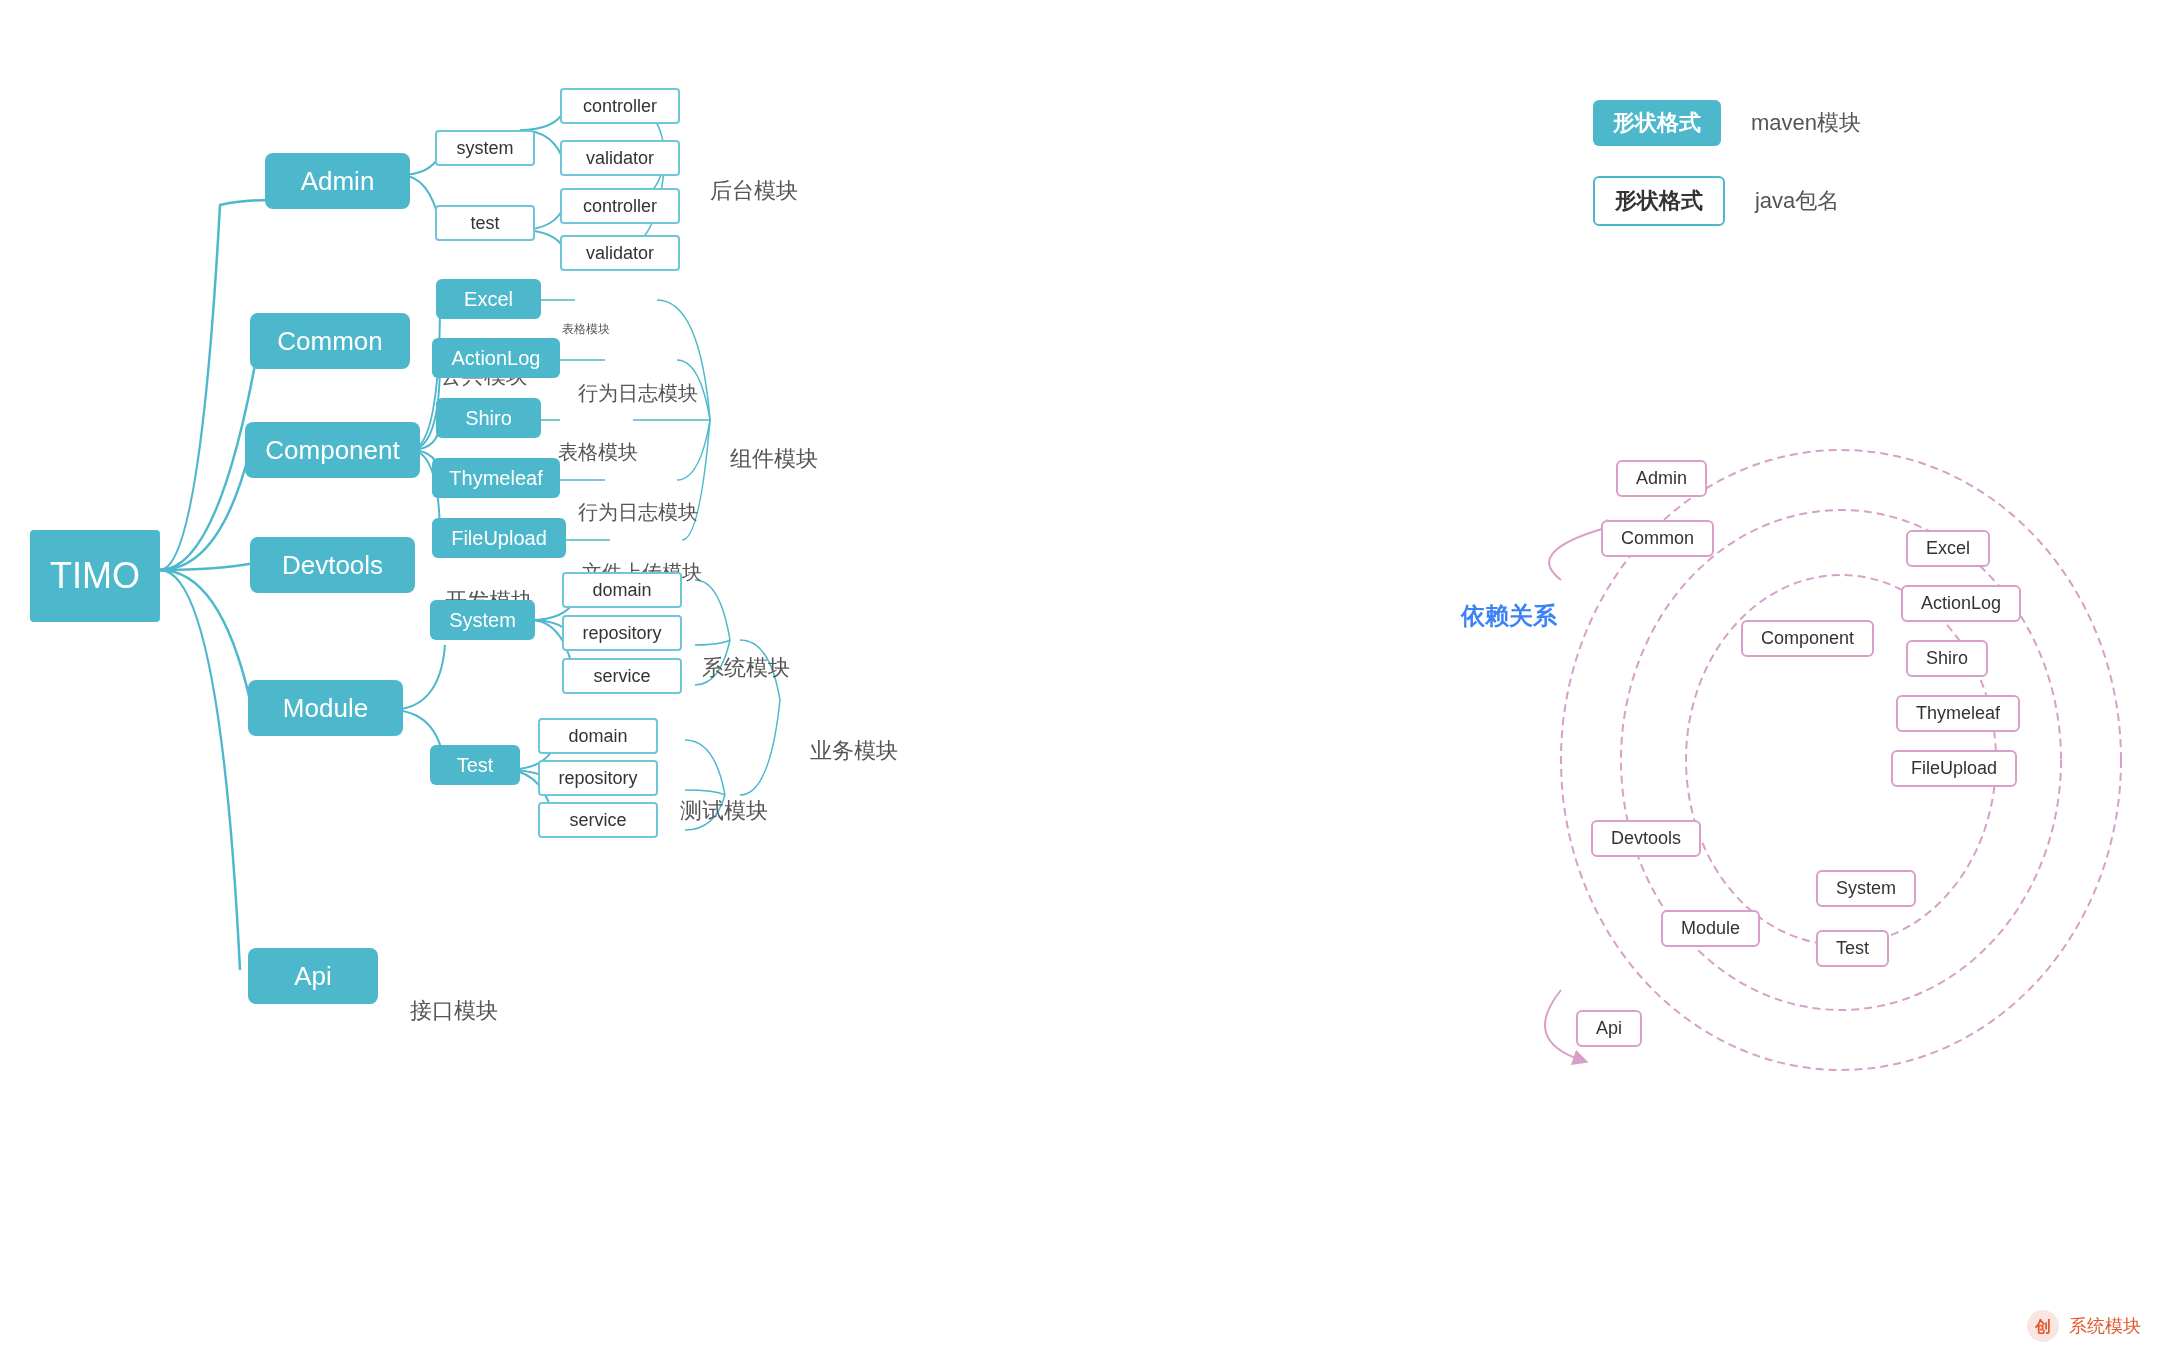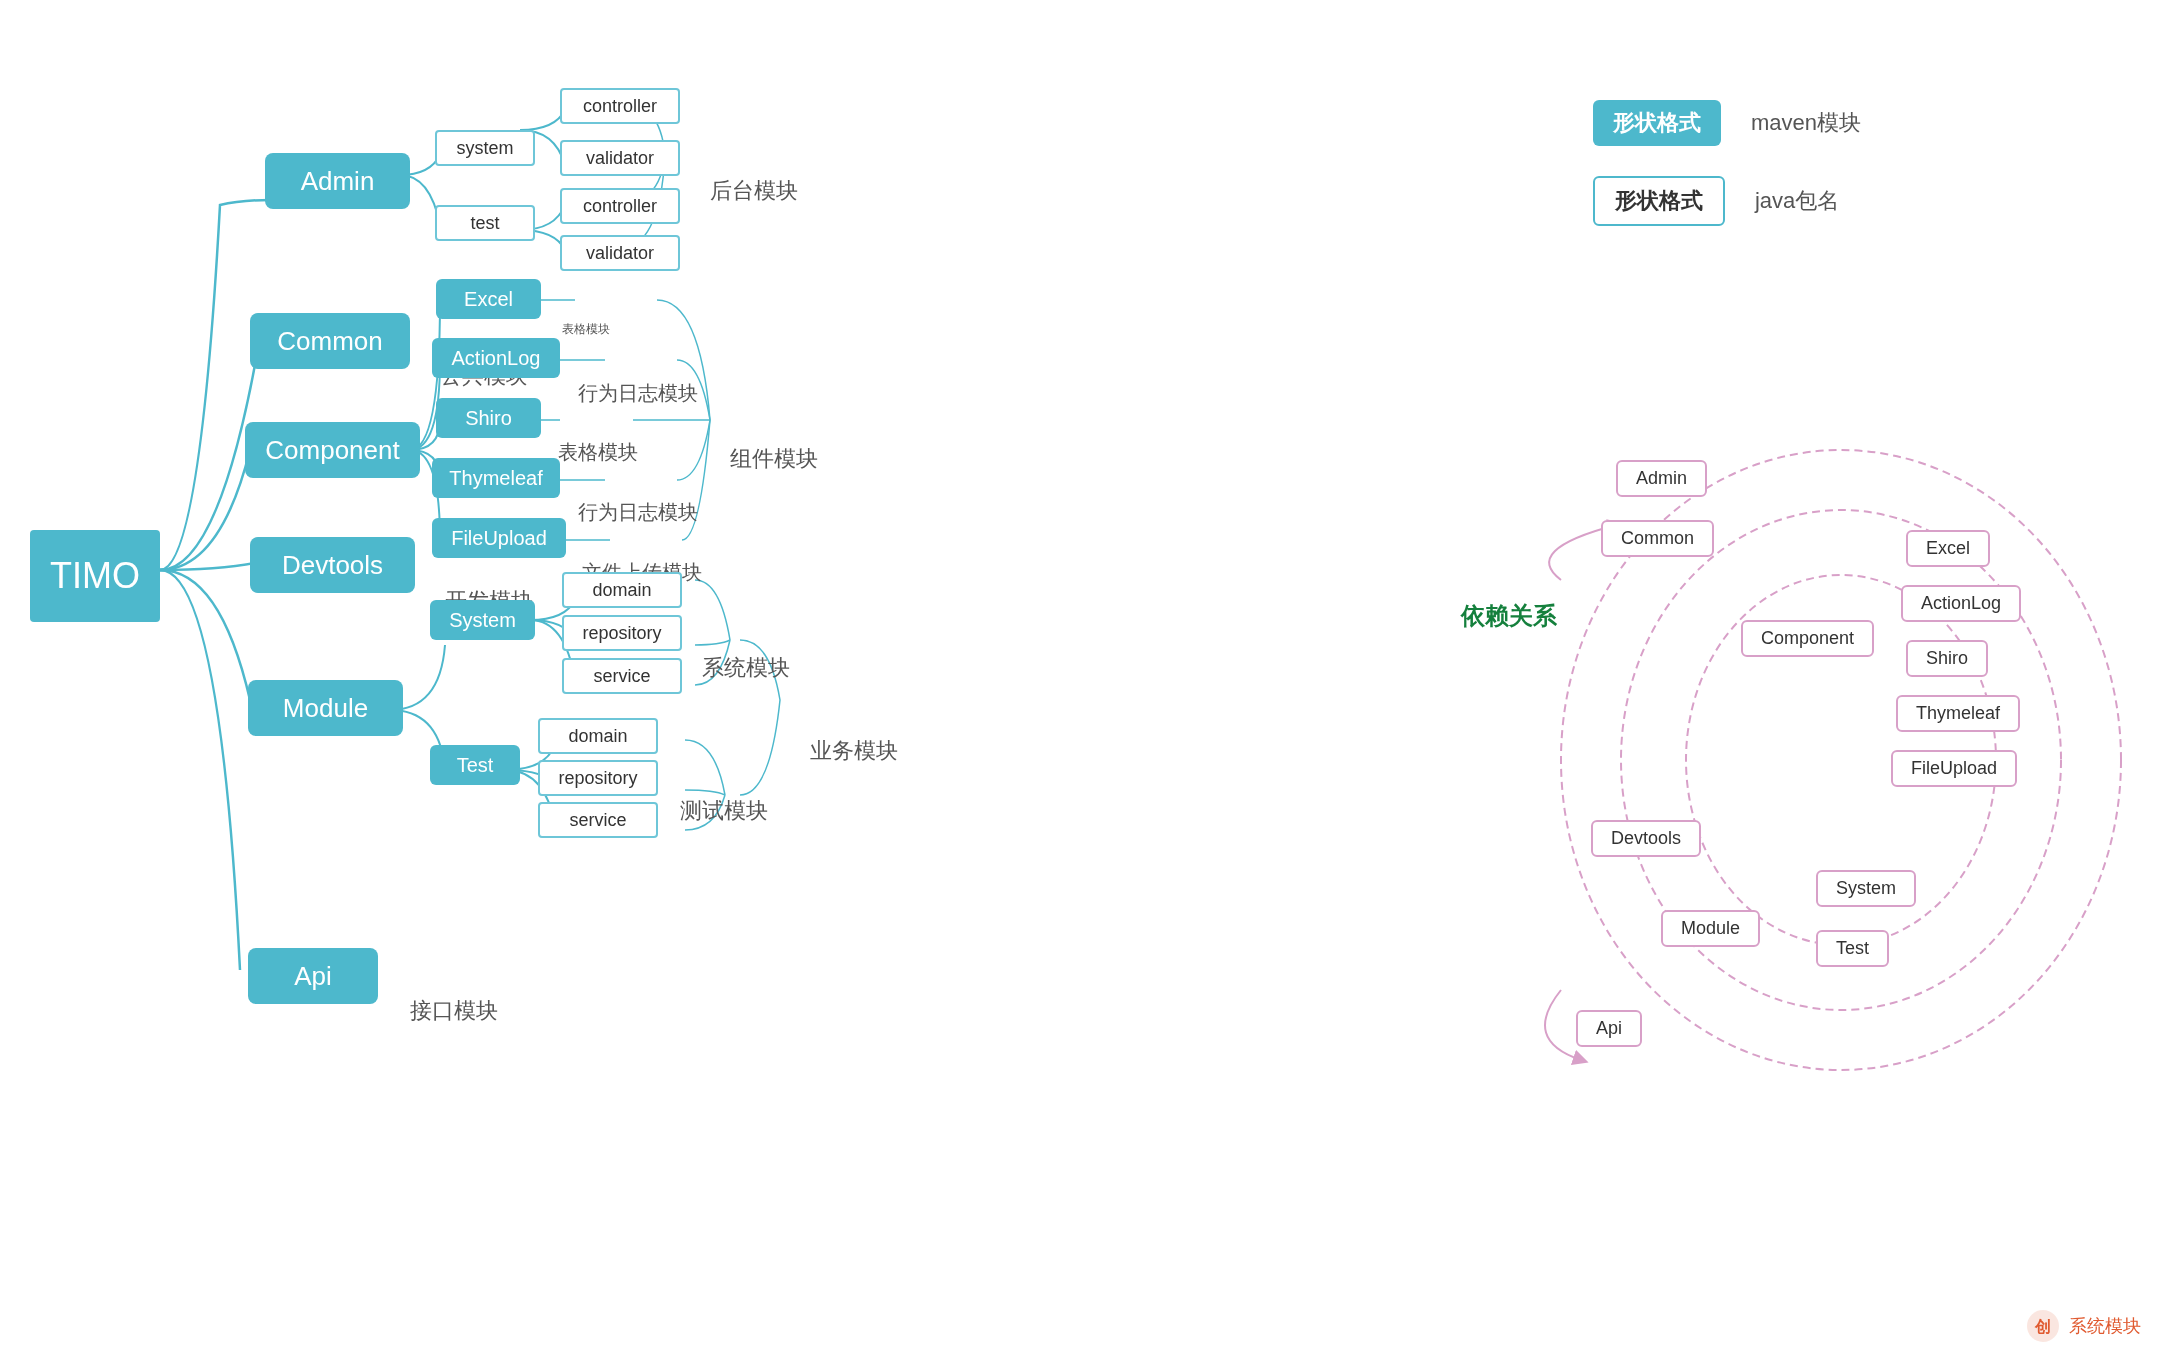--- a/index.html
+++ b/index.html
@@ -131,21 +131,21 @@
       color: #333;
       font-size: 18px;
       padding: 6px 18px;
       border-radius: 6px;
       white-space: nowrap;
     }
 
     .dep-label {
       position: absolute;
       font-size: 24px;
-      color: #15803d;
+      color: #3b82f6;
       font-weight: bold;
     }
 
     .watermark {
       position: absolute;
       bottom: 20px;
       right: 20px;
       display: flex;
       align-items: center;
       color: #e05a30;

